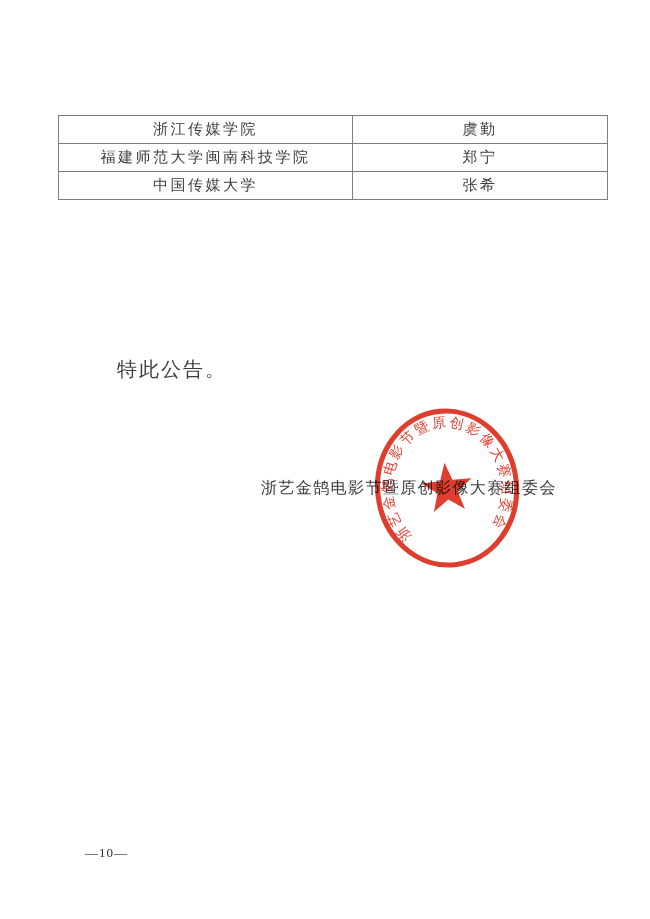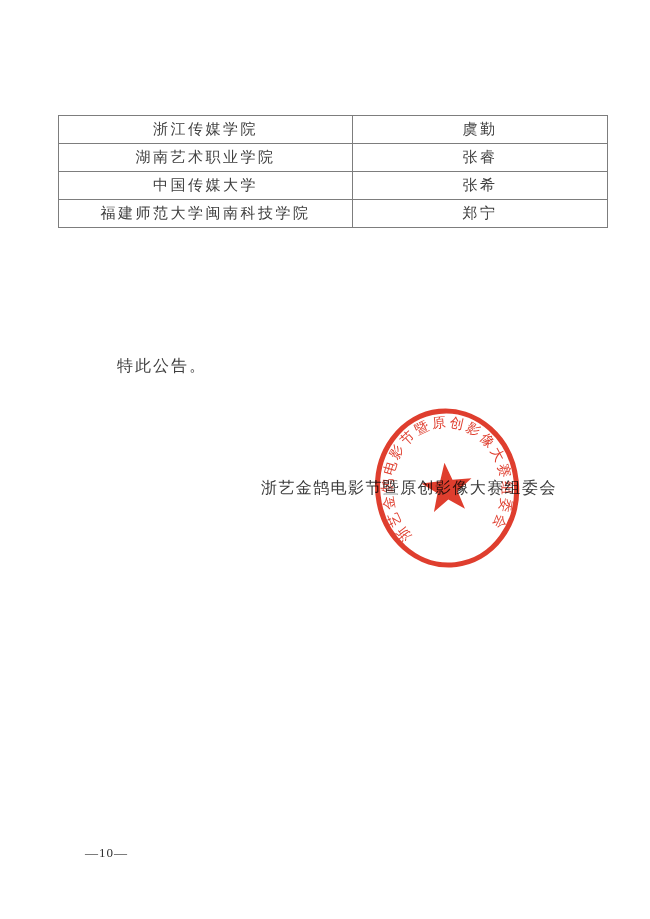--- a/index.html
+++ b/index.html
@@ -22,21 +22,21 @@
     text-align:center;vertical-align:middle;
     font-size:15px;letter-spacing:2.5px;
     color:#404040;
     padding:0;
   }
   .col-inst{width:293px;}
   .col-name{width:254px;}
   
   .notice{
     position:absolute;left:117px;top:356px;
-    font-size:16px;letter-spacing:2px;color:#3e3e3e;
+    font-size:20px;letter-spacing:2px;color:#3e3e3e;
   }
   
   .sig-org{
     position:absolute;left:261px;top:478px;
     font-size:16px;letter-spacing:1.4px;color:#3a3a3a;
     white-space:nowrap;
   }
   .sig-date{
     position:absolute;left:366px;top:510px;
     font-size:16px;letter-spacing:1px;color:#3a3a3a;
@@ -62,30 +62,26 @@
 
 <div class="page">
 
   <table class="award-table">
     <tbody>
       <tr>
         <td class="col-inst">浙江传媒学院</td>
         <td class="col-name">虞勤</td>
       </tr>
       <tr>
-        <td class="col-inst">湖南艺术职业学院</td>
-        <td class="col-name">张睿</td>
+        <td class="col-inst">福建师范大学闽南科技学院</td>
+        <td class="col-name">郑宁</td>
       </tr>
       <tr>
         <td class="col-inst">中国传媒大学</td>
         <td class="col-name">张希</td>
-      </tr>
-      <tr>
-        <td class="col-inst">福建师范大学闽南科技学院</td>
-        <td class="col-name">郑宁</td>
       </tr>
     </tbody>
   </table>
 
   <div class="notice">特此公告。</div>
 
   <div class="sig-org">浙艺金鹄电影节暨原创影像大赛组委会</div>
 
   <svg class="seal" viewBox="0 0 143 158" aria-hidden="true">
     <ellipse cx="71.5" cy="80" rx="68" ry="75.5" fill="none" stroke="#dd2f1e" stroke-width="5"></ellipse>

